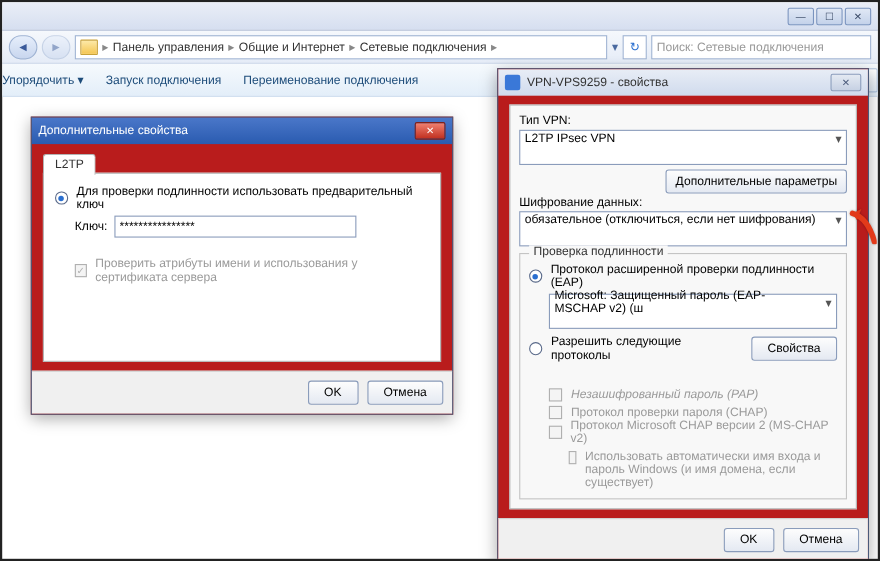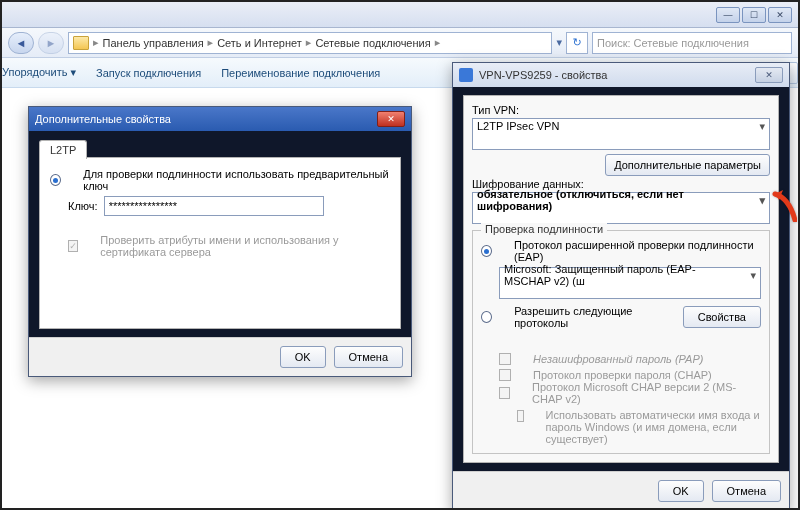--- a/index.html
+++ b/index.html
@@ -12,21 +12,21 @@
 .bc-sep{color:#888;margin:0 2px;}
 .bc-folder{width:16px;height:14px;background:linear-gradient(#fde9a8,#f4c653);border:1px solid #c9a23a;border-radius:1px;}
 .refbtn{width:22px;height:22px;border:1px solid #9fb3d3;background:#fff;display:flex;align-items:center;justify-content:center;color:#2a6fd0;}
 .search{width:200px;height:22px;border:1px solid #9fb3d3;background:#fff;padding:0 4px;color:#999;display:flex;align-items:center;}
 .toolbar{height:30px;background:linear-gradient(#f6fafd,#e3eef9);border-bottom:1px solid #c7d9ed;display:flex;align-items:center;padding:0 0;gap:20px;color:#1d4c7a;}
 .toolbar span{cursor:default;}
 .tb-right{margin-left:auto;display:flex;gap:8px;}
 .sqbtn{width:22px;height:22px;border:1px solid #b0c4de;background:linear-gradient(#fff,#e4eef9);border-radius:2px;}
 
 
-.dlg{position:absolute;background:#0f172a;border:1px solid #4a5a7a;box-shadow:0 4px 14px rgba(0,0,0,.35);}
+.dlg{position:absolute;background:#b91c1c;border:1px solid #4a5a7a;box-shadow:0 4px 14px rgba(0,0,0,.35);}
 .dlg-tb{height:24px;background:linear-gradient(#4a77c9,#2a5bb0);display:flex;align-items:center;padding:0 6px;color:#fff;}
 .dlg-tb.light{background:linear-gradient(#e8edf6,#d0dbed);color:#333;}
 .dlg-title{flex:1;}
 .dlg-x{width:28px;height:16px;background:linear-gradient(#f08070,#c03020);border:1px solid #802018;border-radius:2px;color:#fff;display:flex;align-items:center;justify-content:center;font-size:9px;}
 .dlg-x.gray{background:linear-gradient(#e4e9f2,#c6d1e3);border:1px solid #8a9cbb;color:#4a5a7a;}
 .dlg-body{padding:8px 10px;}
 .tab-strip{display:flex;gap:0;margin-bottom:-1px;}
 .tab{padding:3px 10px;background:#f0f0f0;border:1px solid #b4b4b4;border-bottom:none;border-radius:3px 3px 0 0;margin-right:2px;position:relative;top:1px;color:#333;}
 .tab.active{background:#fff;z-index:2;}
 .tab-panel{background:#fff;border:1px solid #b4b4b4;padding:10px;min-height:120px;}
@@ -43,40 +43,40 @@
 .group .legend{position:absolute;top:-8px;left:8px;background:#fff;padding:0 4px;color:#333;}
 .dim{color:#9a9a9a;}
 .btnbar{display:flex;justify-content:flex-end;gap:8px;padding:8px;border-top:1px solid #d0d0d0;background:#f0f0f0;}
 
 
 #dlg-adv{left:26px;top:104px;width:384px;}
 
 #dlg-props{left:450px;top:60px;width:338px;}
 .arrow{position:absolute;right:1px;top:186px;color:#e23a1a;font-size:30px;transform:scaleX(-1);}
 .arrow svg{filter:drop-shadow(0 0 1px rgba(0,0,0,.3));}
-label{display:flex;align-items:center;gap:22px;}
+label{display:flex;align-items:center;gap:8px;}
 </style>
 </head>
 <body>
 
 <div class="titlebar">
   <div class="tbtn">—</div>
   <div class="tbtn">☐</div>
   <div class="tbtn">✕</div>
 </div>
 
 <div class="addrbar">
   <div class="navbtn">◄</div>
   <div class="navbtn" style="opacity:.5;">►</div>
   <div class="bcbox">
     <span class="bc-folder"></span>
     <span class="bc-sep">▸</span>
     <span>Панель управления</span>
     <span class="bc-sep">▸</span>
-    <span>Сеть и Интернет</span>
+    <span>Общие и Интернет</span>
     <span class="bc-sep">▸</span>
     <span>Сетевые подключения</span>
     <span class="bc-sep">▸</span>
   </div>
   <span style="color:#4a6aa0;">▾</span>
   <div class="refbtn">↻</div>
   <div class="search">Поиск: Сетевые подключения</div>
 </div>
 
 <div class="toolbar">
@@ -131,21 +131,21 @@
   <div class="dlg-body">
     <div class="tab-panel" style="padding:8px;background:#f8f8f8;">
       <div>Тип VPN:</div>
       <div class="sel-like" style="margin-top:2px;">
           <span>L2TP IPsec VPN</span>
         </div>
       <div style="display:flex;justify-content:flex-end;margin-top:4px;">
         <div class="btn" style="padding:0 8px;">Дополнительные параметры</div>
       </div>
       <div style="margin-top:2px;">Шифрование данных:</div>
-      <div class="sel-like" style="margin-top:2px;font-weight:bold;">
+      <div class="sel-like" style="margin-top:2px;">
           <span>обязательное (отключиться, если нет шифрования)</span>
         </div>
 
       <div class="group" style="background:#f8f8f8;">
         <span class="legend" style="background:#f8f8f8;">Проверка подлинности</span>
         <label>
           <span class="radio checked"></span>
           <span>Протокол расширенной проверки подлинности (EAP)</span>
         </label>
         <div class="sel-like" style="margin:4px 0 4px 18px;width:calc(100% - 18px);">

